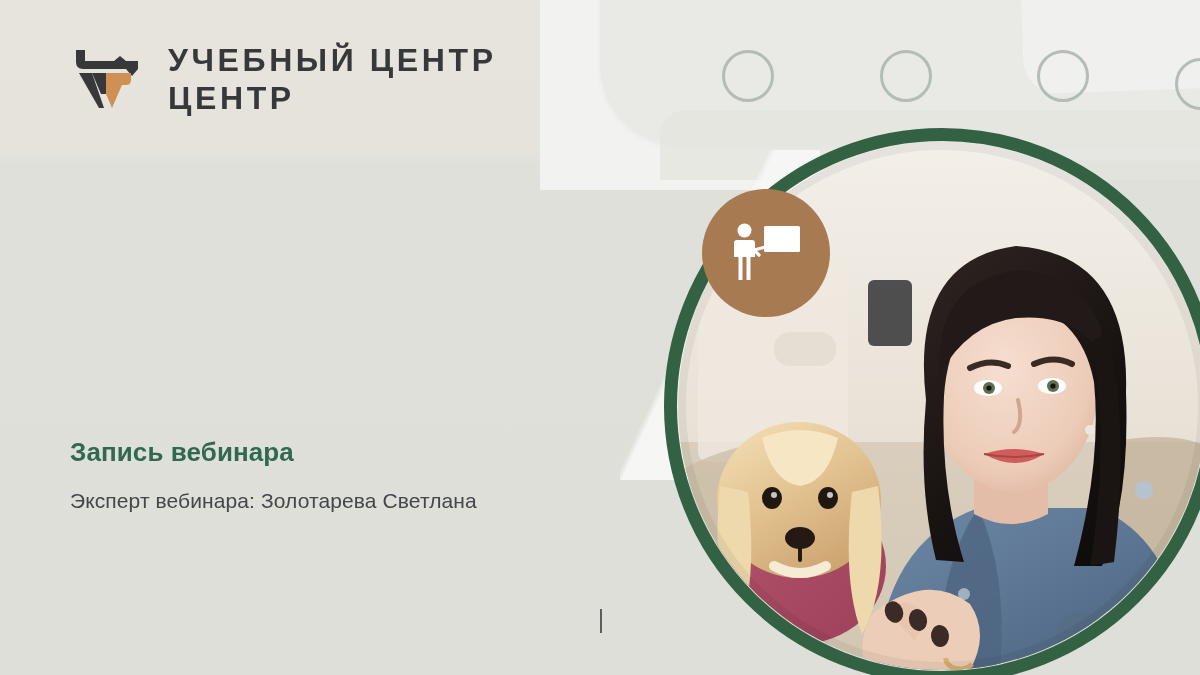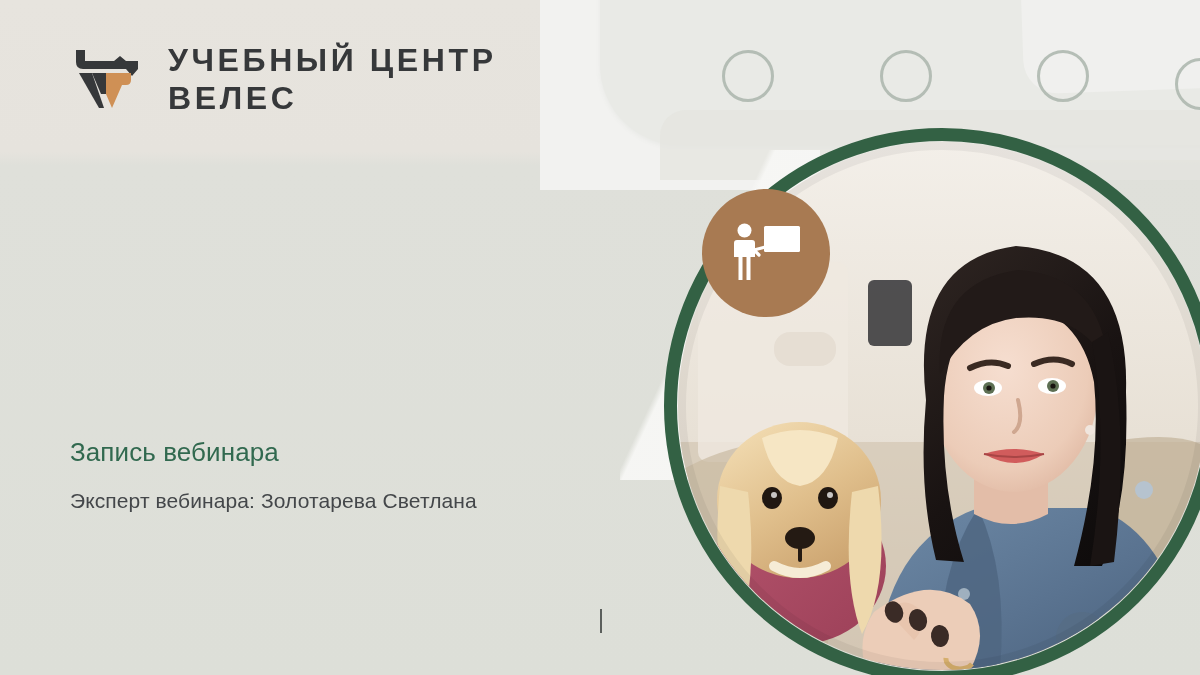--- a/index.html
+++ b/index.html
@@ -126,21 +126,21 @@
     line-height: 1.345;
     color: #4a4a4a;
     letter-spacing: -0.1px;
     white-space: pre-line;
   }
   .kicker {
     position: absolute;
     left: 70px;
     top: 437px;
     font-size: 26px;
-    font-weight: 400;
+    font-weight: 700;
     color: #31694f;
     letter-spacing: .1px;
   }
   .expert {
     position: absolute;
     left: 70px;
     top: 489px;
     font-size: 21px;
     font-weight: 400;
     color: #44474a;
@@ -220,21 +220,21 @@
 
   <div class="logo">
     <svg class="logo-mark" viewBox="0 0 74 74">
       <path d="M6 8 L6 20 Q6 27 13 27 L56 27 L62 34 L68 27 L68 19 L56 19 L50 14 L44 19 L15 19 L15 8 Z" fill="#36383a"></path>
       <path d="M9 31 L22 31 L34 66 L29 66 Z" fill="#36383a"></path>
       <path d="M22 31 L36 31 L44 52 L31 52 Z" fill="#36383a"></path>
       <path d="M36 31 L61 31 L61 38 Q61 43 56 43 L52 43 L42 66 L36 52 Z" fill="#cf9055"></path>
     </svg>
     <div class="logo-words">
       <div class="logo-line">УЧЕБНЫЙ ЦЕНТР</div>
-      <div class="logo-line">ВЕЛЕС</div>
+      <div class="logo-line">ЦЕНТР</div>
     </div>
   </div>
 
   <div class="kicker">Запись вебинара</div>
   <div class="expert">Эксперт вебинара: Золотарева Светлана</div>
 
   <div class="hero-wrap">
     <div class="hero-ring"></div>
     <div class="hero-photo">
       <svg width="528" height="528" viewBox="0 0 528 528">

